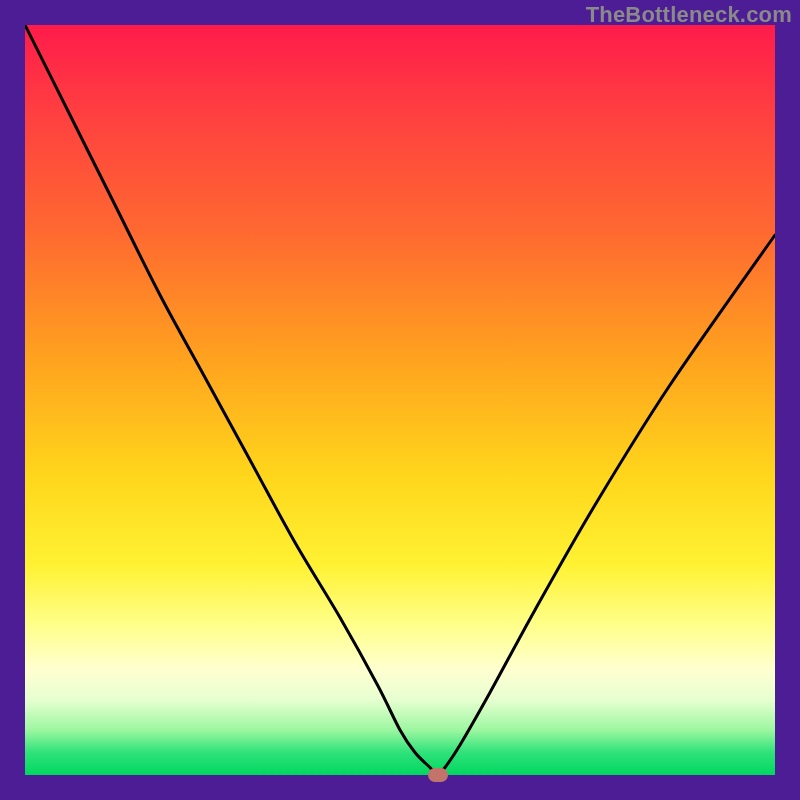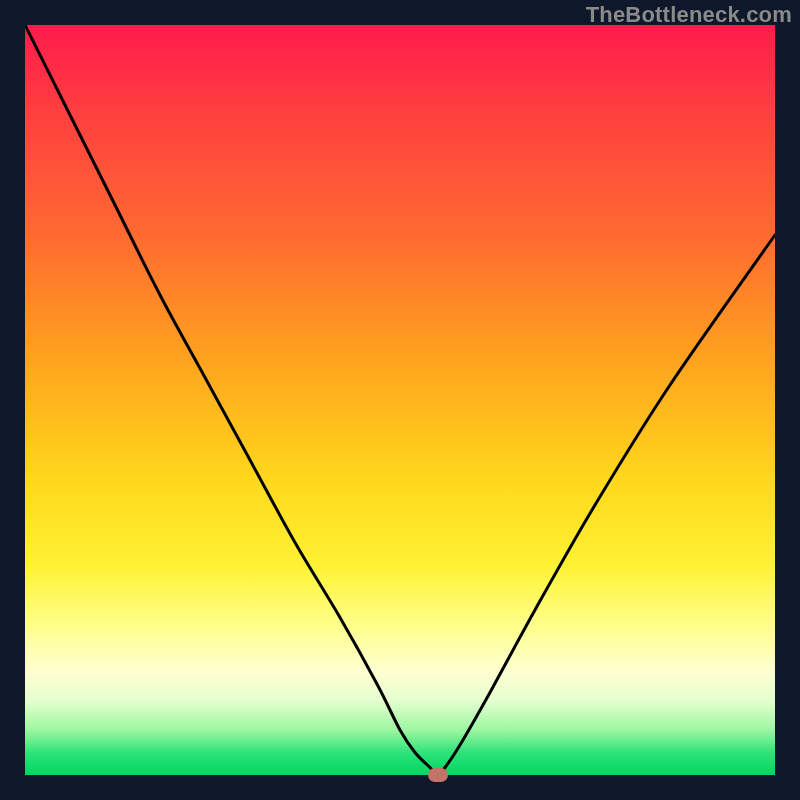--- a/index.html
+++ b/index.html
@@ -9,21 +9,21 @@
     height: 800px;
     background: #000;
     overflow: hidden;
   }
   .frame {
     position: absolute;
     left: 0;
     top: 0;
     width: 800px;
     height: 800px;
-    background: #0f172a;
+    background: #4c1d95;
   }
   .plot-area {
     position: absolute;
     left: 25px;
     top: 25px;
     width: 750px;
     height: 750px;
     background: linear-gradient(to bottom,
       #ff1b4b 0%,
       #ff4040 12%,

